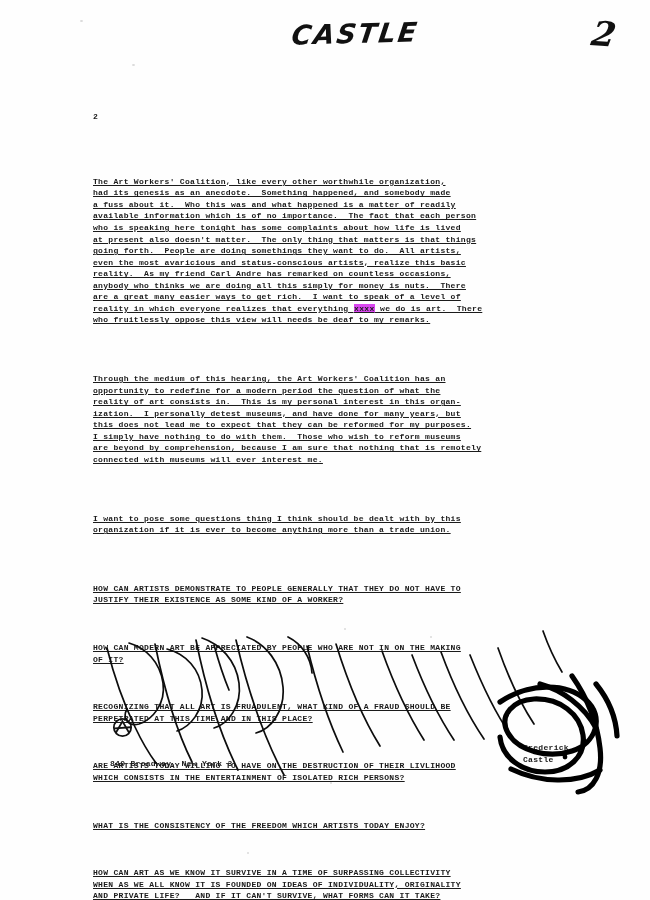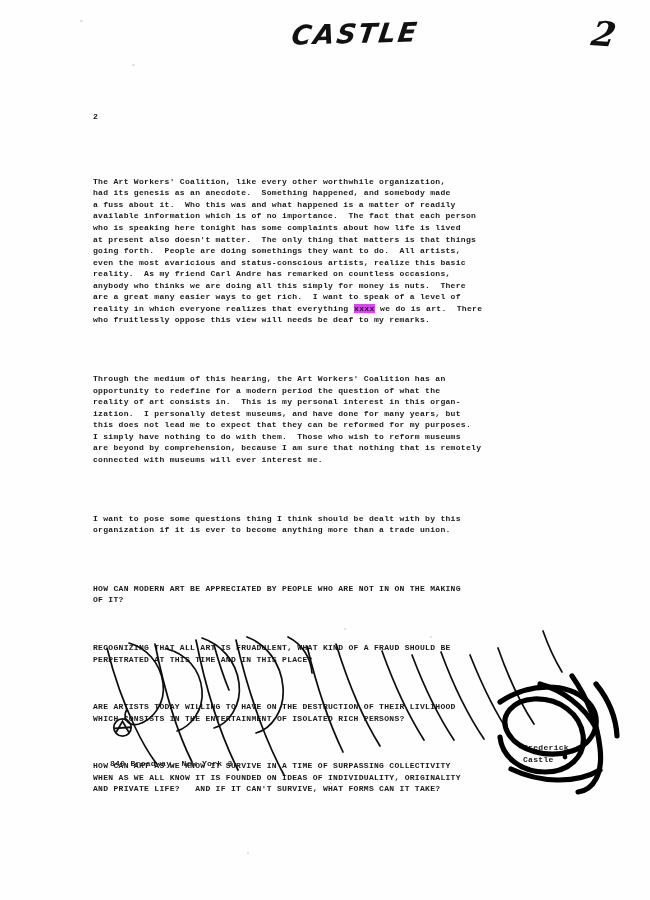--- a/index.html
+++ b/index.html
@@ -49,21 +49,21 @@
     letter-spacing:.28px;
     white-space:pre-wrap;
     font-weight:bold;
     -webkit-font-smoothing:none;
   }
   .typed-pageno{
     margin:0 0 19px 0;
     font-size:8.05px;
     line-height:11.55px;
   }
-  .para{margin:0 0 12.5px 0;}
+  .para{margin:0 0 12.5px 0;text-decoration:underline;}
   .para.question{margin-bottom:13px;}
   .strikeover{
     position:relative;
     background:#d946ef;
     color:#1b1b1b;
     padding:0 .5px;
   }
 
   .sig-block{
     position:absolute;
@@ -132,26 +132,29 @@
 reality of art consists in.  This is my personal interest in this organ-
 ization.  I personally detest museums, and have done for many years, but
 this does not lead me to expect that they can be reformed for my purposes.
 I simply have nothing to do with them.  Those who wish to reform museums
 are beyond by comprehension, because I am sure that nothing that is remotely
 connected with museums will ever interest me.</div>
 
     <div class="para">I want to pose some questions thing I think should be dealt with by this
 organization if it is ever to become anything more than a trade union.</div>
 
+    <div class="para question">HOW CAN ARTISTS DEMONSTRATE TO PEOPLE GENERALLY THAT THEY DO NOT HAVE TO
+JUSTIFY THEIR EXISTENCE AS SOME KIND OF A WORKER?</div>
     <div class="para question">HOW CAN MODERN ART BE APPRECIATED BY PEOPLE WHO ARE NOT IN ON THE MAKING
 OF IT?</div>
     <div class="para question">RECOGNIZING THAT ALL ART IS FRUADULENT, WHAT KIND OF A FRAUD SHOULD BE
 PERPETRATED AT THIS TIME AND IN THIS PLACE?</div>
     <div class="para question">ARE ARTISTS TODAY WILLING TO HAVE ON THE DESTRUCTION OF THEIR LIVLIHOOD
 WHICH CONSISTS IN THE ENTERTAINMENT OF ISOLATED RICH PERSONS?</div>
+    <div class="para question">WHAT IS THE CONSISTENCY OF THE FREEDOM WHICH ARTISTS TODAY ENJOY?</div>
     <div class="para question">HOW CAN ART AS WE KNOW IT SURVIVE IN A TIME OF SURPASSING COLLECTIVITY
 WHEN AS WE ALL KNOW IT IS FOUNDED ON IDEAS OF INDIVIDUALITY, ORIGINALITY
 AND PRIVATE LIFE?   AND IF IT CAN'T SURVIVE, WHAT FORMS CAN IT TAKE?</div>
     
 
     
   </div>
 
   <div class="sig-block">
     <svg class="anarchy" viewBox="0 0 40 40">

